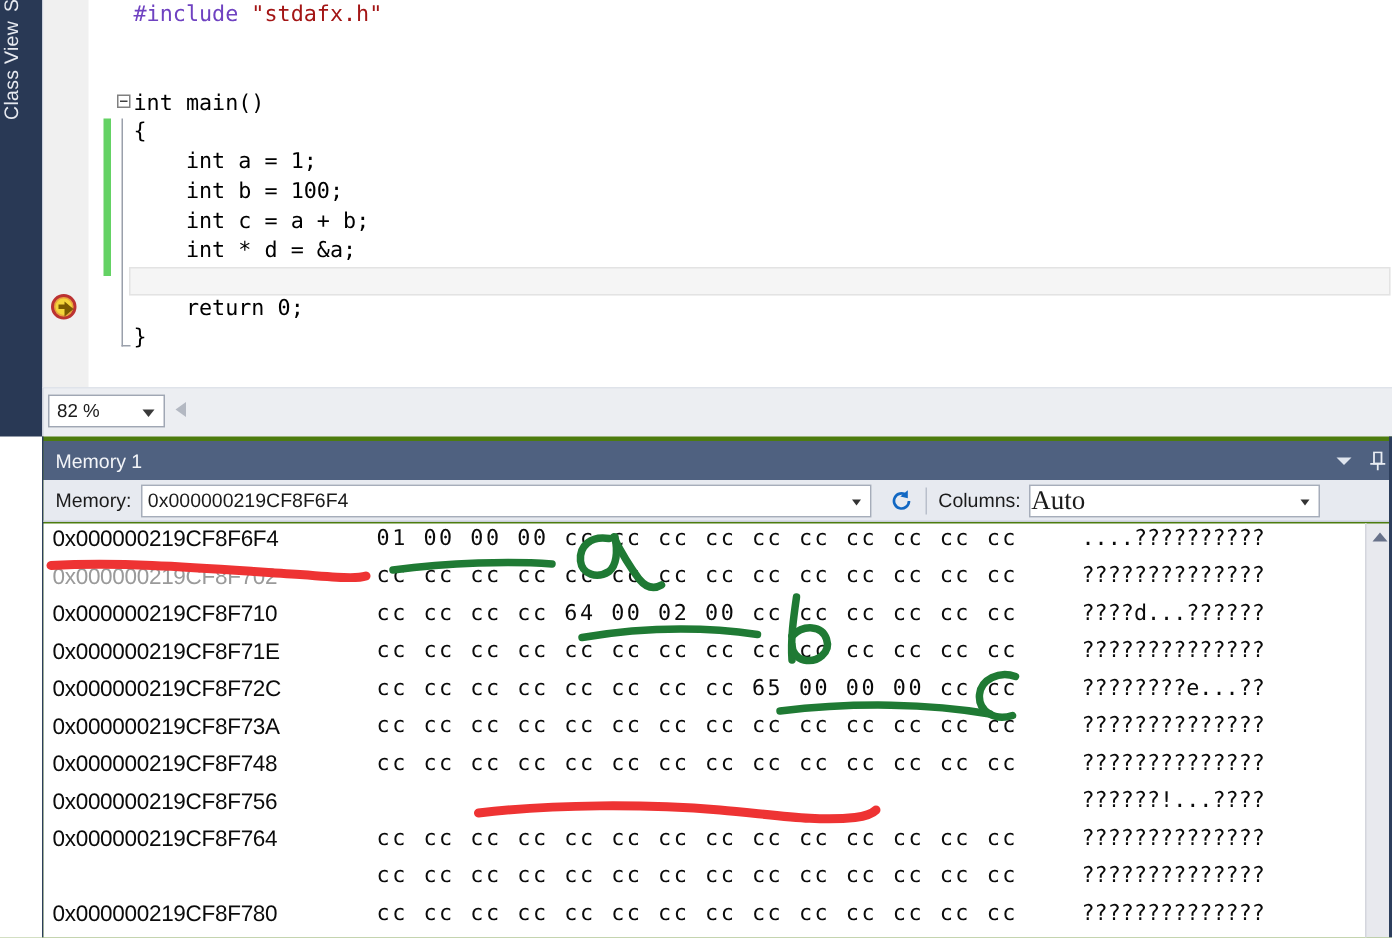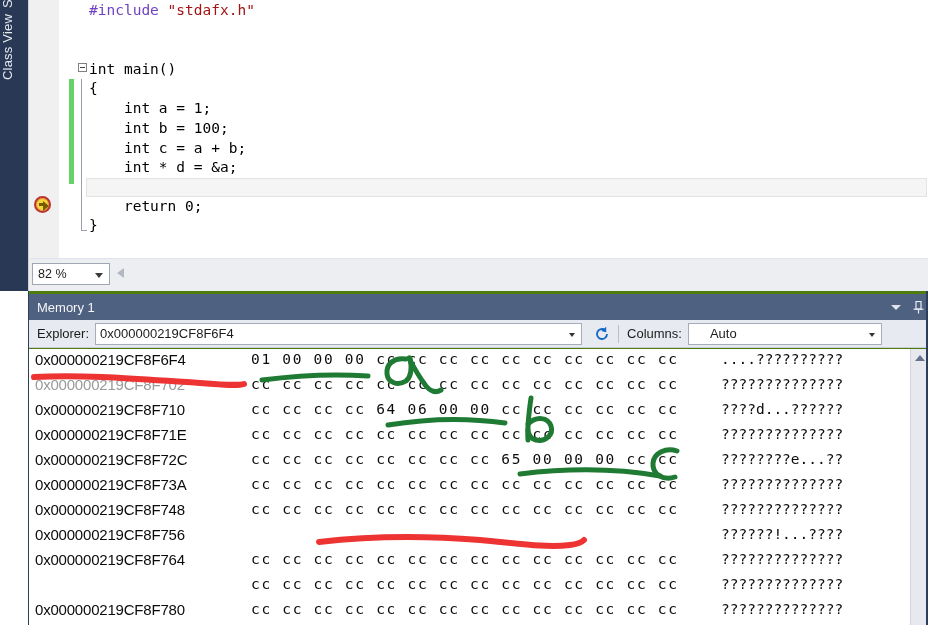--- a/index.html
+++ b/index.html
@@ -187,21 +187,21 @@
   #tb-sep {
     margin-left: 4px; width: 1px; height: 18px; background: #b9bfcb;
   }
   #cols-label { margin-left: 8px; font-size: 13px; color: #1b1b1b; }
   #cols-combo {
     position: relative;
     margin-left: 6px; width: 194px; height: 22px;
     background: #ffffff; border: 1px solid #a6adba;
     display: flex; align-items: center;
   }
-  #cols-value { padding-left: 21px; font-size: 13px; color: #1b1b1b; }
+  #cols-value { padding-left: 0; font-size: 18px; color: #1b1b1b; font-family: Liberation Serif, serif; }
   #cols-caret {
     position: absolute; right: 6px; top: 9px;
     width: 0; height: 0;
     border-left: 3.5px solid transparent;
     border-right: 3.5px solid transparent;
     border-top: 4.5px solid #333;
   }
 
   
   #mem-body {
@@ -305,21 +305,21 @@
     </div>
     <div class="tbtn" id="btn-pin">
       <svg width="11" height="13" viewBox="0 0 11 13">
         <rect x="3" y="0.5" width="5" height="7.5" fill="none" stroke="#e9edf3" stroke-width="1.2"></rect>
         <line x1="0.5" y1="8.2" x2="10.5" y2="8.2" stroke="#e9edf3" stroke-width="1.2"></line>
         <line x1="5.5" y1="8.4" x2="5.5" y2="12.5" stroke="#e9edf3" stroke-width="1.2"></line>
       </svg>
     </div>
 
     <div id="mem-toolbar">
-      <span id="addr-label">Explorer:</span>
+      <span id="addr-label">Memory:</span>
       <div id="addr-combo">
         <span id="addr-value">0x000000219CF8F6F4</span>
         <span id="addr-caret"></span>
       </div>
       <div id="refresh-btn">
         <svg width="16" height="16" viewBox="0 0 16 16">
           <path d="M13 8a5 5 0 1 1-1.8-3.85" fill="none" stroke="#1268c3" stroke-width="1.8"></path>
           <polygon points="12.2,0.8 12.2,6.2 7.2,5.0" fill="#1268c3"></polygon>
         </svg>
       </div>
@@ -327,21 +327,21 @@
       <span id="cols-label">Columns:</span>
       <div id="cols-combo">
         <span id="cols-value">Auto</span>
         <span id="cols-caret"></span>
       </div>
     </div>
 
     <div id="mem-body">
         <div class="mem-row"><span class="mem-addr">0x000000219CF8F6F4</span><span class="mem-hex">01 00 00 00 cc cc cc cc cc cc cc cc cc cc</span><span class="mem-ascii">....??????????</span></div>
         <div class="mem-row"><span class="mem-addr dim">0x000000219CF8F702</span><span class="mem-hex">cc cc cc cc cc cc cc cc cc cc cc cc cc cc</span><span class="mem-ascii">??????????????</span></div>
-        <div class="mem-row"><span class="mem-addr">0x000000219CF8F710</span><span class="mem-hex">cc cc cc cc 64 06 00 00 cc cc cc cc cc cc</span><span class="mem-ascii">????d...??????</span></div>
+        <div class="mem-row"><span class="mem-addr">0x000000219CF8F710</span><span class="mem-hex">cc cc cc cc 64 00 02 00 cc cc cc cc cc cc</span><span class="mem-ascii">????d...??????</span></div>
         <div class="mem-row"><span class="mem-addr">0x000000219CF8F71E</span><span class="mem-hex">cc cc cc cc cc cc cc cc cc cc cc cc cc cc</span><span class="mem-ascii">??????????????</span></div>
         <div class="mem-row"><span class="mem-addr">0x000000219CF8F72C</span><span class="mem-hex">cc cc cc cc cc cc cc cc 65 00 00 00 cc cc</span><span class="mem-ascii">????????e...??</span></div>
         <div class="mem-row"><span class="mem-addr">0x000000219CF8F73A</span><span class="mem-hex">cc cc cc cc cc cc cc cc cc cc cc cc cc cc</span><span class="mem-ascii">??????????????</span></div>
         <div class="mem-row"><span class="mem-addr">0x000000219CF8F748</span><span class="mem-hex">cc cc cc cc cc cc cc cc cc cc cc cc cc cc</span><span class="mem-ascii">??????????????</span></div>
         <div class="mem-row"><span class="mem-addr">0x000000219CF8F756</span><span class="mem-ascii">??????!...????</span></div>
         <div class="mem-row"><span class="mem-addr">0x000000219CF8F764</span><span class="mem-hex">cc cc cc cc cc cc cc cc cc cc cc cc cc cc</span><span class="mem-ascii">??????????????</span></div>
         <div class="mem-row"><span class="mem-hex">cc cc cc cc cc cc cc cc cc cc cc cc cc cc</span><span class="mem-ascii">??????????????</span></div>
         <div class="mem-row"><span class="mem-addr">0x000000219CF8F780</span><span class="mem-hex">cc cc cc cc cc cc cc cc cc cc cc cc cc cc</span><span class="mem-ascii">??????????????</span></div>
         <div class="mem-row"></div>
       </div>

